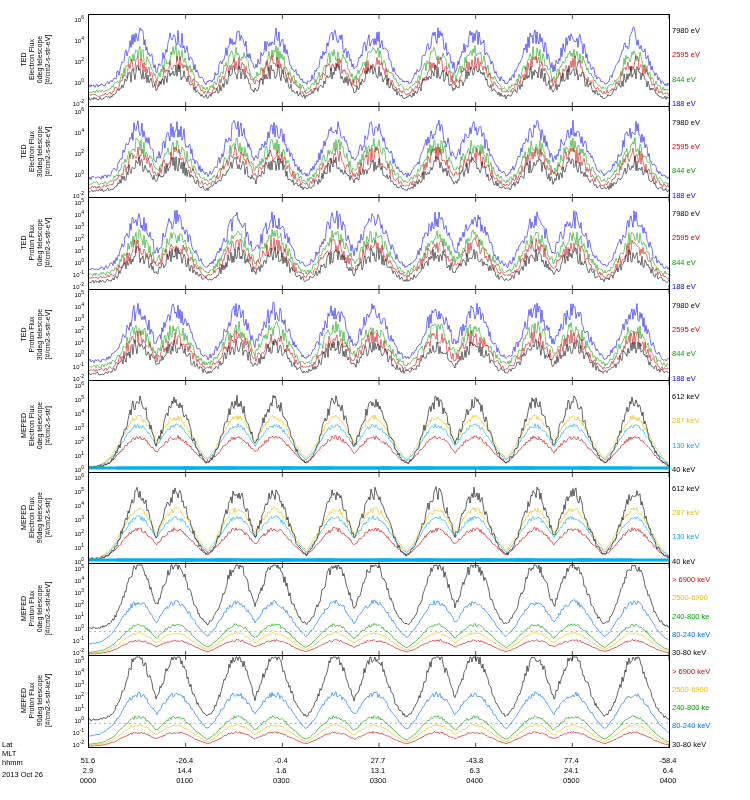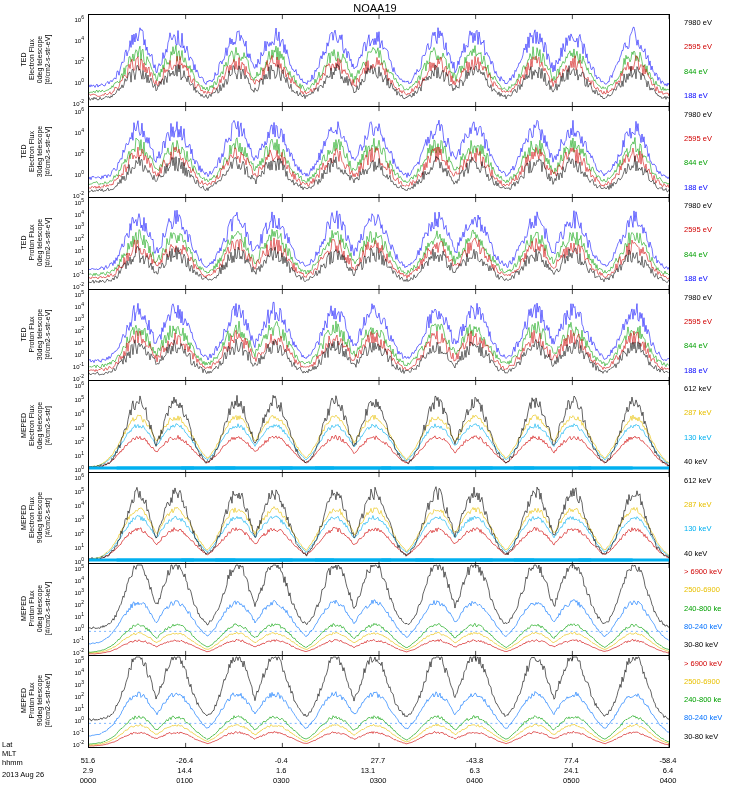--- a/index.html
+++ b/index.html
@@ -11,37 +11,36 @@
   .panel{position:absolute;left:88px;width:580px;border:1px solid #000;background:#fff;overflow:hidden;}
   .plotsvg{position:absolute;left:0;top:0;width:100%;height:100%;}
 
   .ylab{position:absolute;left:0;width:0;height:0;}
   .ylab-inner{position:absolute;transform:rotate(-90deg);transform-origin:left top;white-space:nowrap;text-align:center;font-size:7px;line-height:8px;}
 
   .yticks{position:absolute;width:26px;text-align:right;font-size:6px;line-height:7px;}
   .ytick{position:absolute;right:0;white-space:nowrap;}
 
   .legend{position:absolute;left:672px;font-size:7.5px;line-height:9px;white-space:nowrap;}
-  .lg{position:absolute;left:12px;}
+  .lg{position:absolute;left:0;margin-top:8px;}
 
   .xaxis{position:absolute;left:88px;width:580px;}
   .xtickrow{position:absolute;width:580px;height:10px;font-size:7.5px;margin-top:14px;}
   .xt{position:absolute;transform:translateX(-50%);white-space:nowrap;}
 
   .axlabels{position:absolute;left:2px;font-size:7.5px;line-height:9px;text-align:left;}
   .axlabels div{white-space:nowrap;}
 
   .datestamp{position:absolute;left:2px;font-size:7.5px;white-space:nowrap;}
 </style>
 </head>
 <body>
 
 <div id="root">
 
-  <div class="title">NOAA19</div>
 
   <div id="panels">
       <div class="panel" style="top: 14px; height: 91px;">
         <svg class="plotsvg" viewBox="0 0 578 89" preserveAspectRatio="none">
           <line x1="96.3" y1="0" x2="96.3" y2="4" stroke="#000" stroke-width="0.7"></line>
           <line x1="96.3" y1="85" x2="96.3" y2="89" stroke="#000" stroke-width="0.7"></line>
           <line x1="192.7" y1="0" x2="192.7" y2="4" stroke="#000" stroke-width="0.7"></line>
           <line x1="192.7" y1="85" x2="192.7" y2="89" stroke="#000" stroke-width="0.7"></line>
           <line x1="289.0" y1="0" x2="289.0" y2="4" stroke="#000" stroke-width="0.7"></line>
           <line x1="289.0" y1="85" x2="289.0" y2="89" stroke="#000" stroke-width="0.7"></line>
@@ -418,36 +417,36 @@
         <span class="xt" style="left: 193.333px;">-0.4</span>
         <span class="xt" style="left: 290px;">27.7</span>
         <span class="xt" style="left: 386.667px;">-43.8</span>
         <span class="xt" style="left: 483.333px;">77.4</span>
         <span class="xt" style="left: 580px;">-58.4</span>
       </div>
       <div class="xtickrow" style="top: 10px;">
         <span class="xt" style="left: 0px;">2.9</span>
         <span class="xt" style="left: 96.6667px; text-align: center;">14.4</span>
         <span class="xt" style="left: 193.333px;">1.6</span>
-        <span class="xt" style="left: 280px;">13.1</span>
+        <span class="xt" style="left: 290px;">13.1</span>
         <span class="xt" style="left: 386.667px;">6.3</span>
         <span class="xt" style="left: 483.333px;">24.1</span>
         <span class="xt" style="left: 580px;">6.4</span>
       </div>
       <div class="xtickrow" style="top: 20px;">
         <span class="xt" style="left: 0px;">0000</span>
         <span class="xt" style="left: 96.6667px;">0100</span>
         <span class="xt" style="left: 193.333px;">0300</span>
         <span class="xt" style="left: 290px;">0300</span>
         <span class="xt" style="left: 386.667px;">0400</span>
         <span class="xt" style="left: 483.333px;">0500</span>
         <span class="xt" style="left: 580px;">0400</span>
       </div>
     </div>
 
   <div class="axlabels" id="axlabels" style="top:740px;">
       <div>Lat</div>
       <div>MLT</div>
       <div>hhmm</div>
     </div>
-  <div class="datestamp" id="datestamp" style="top:770px;">2013 Aug 26</div>
+  <div class="datestamp" id="datestamp" style="top:770px;">2013 Oct 26</div>
 
 </div>
 
 </body></html>

